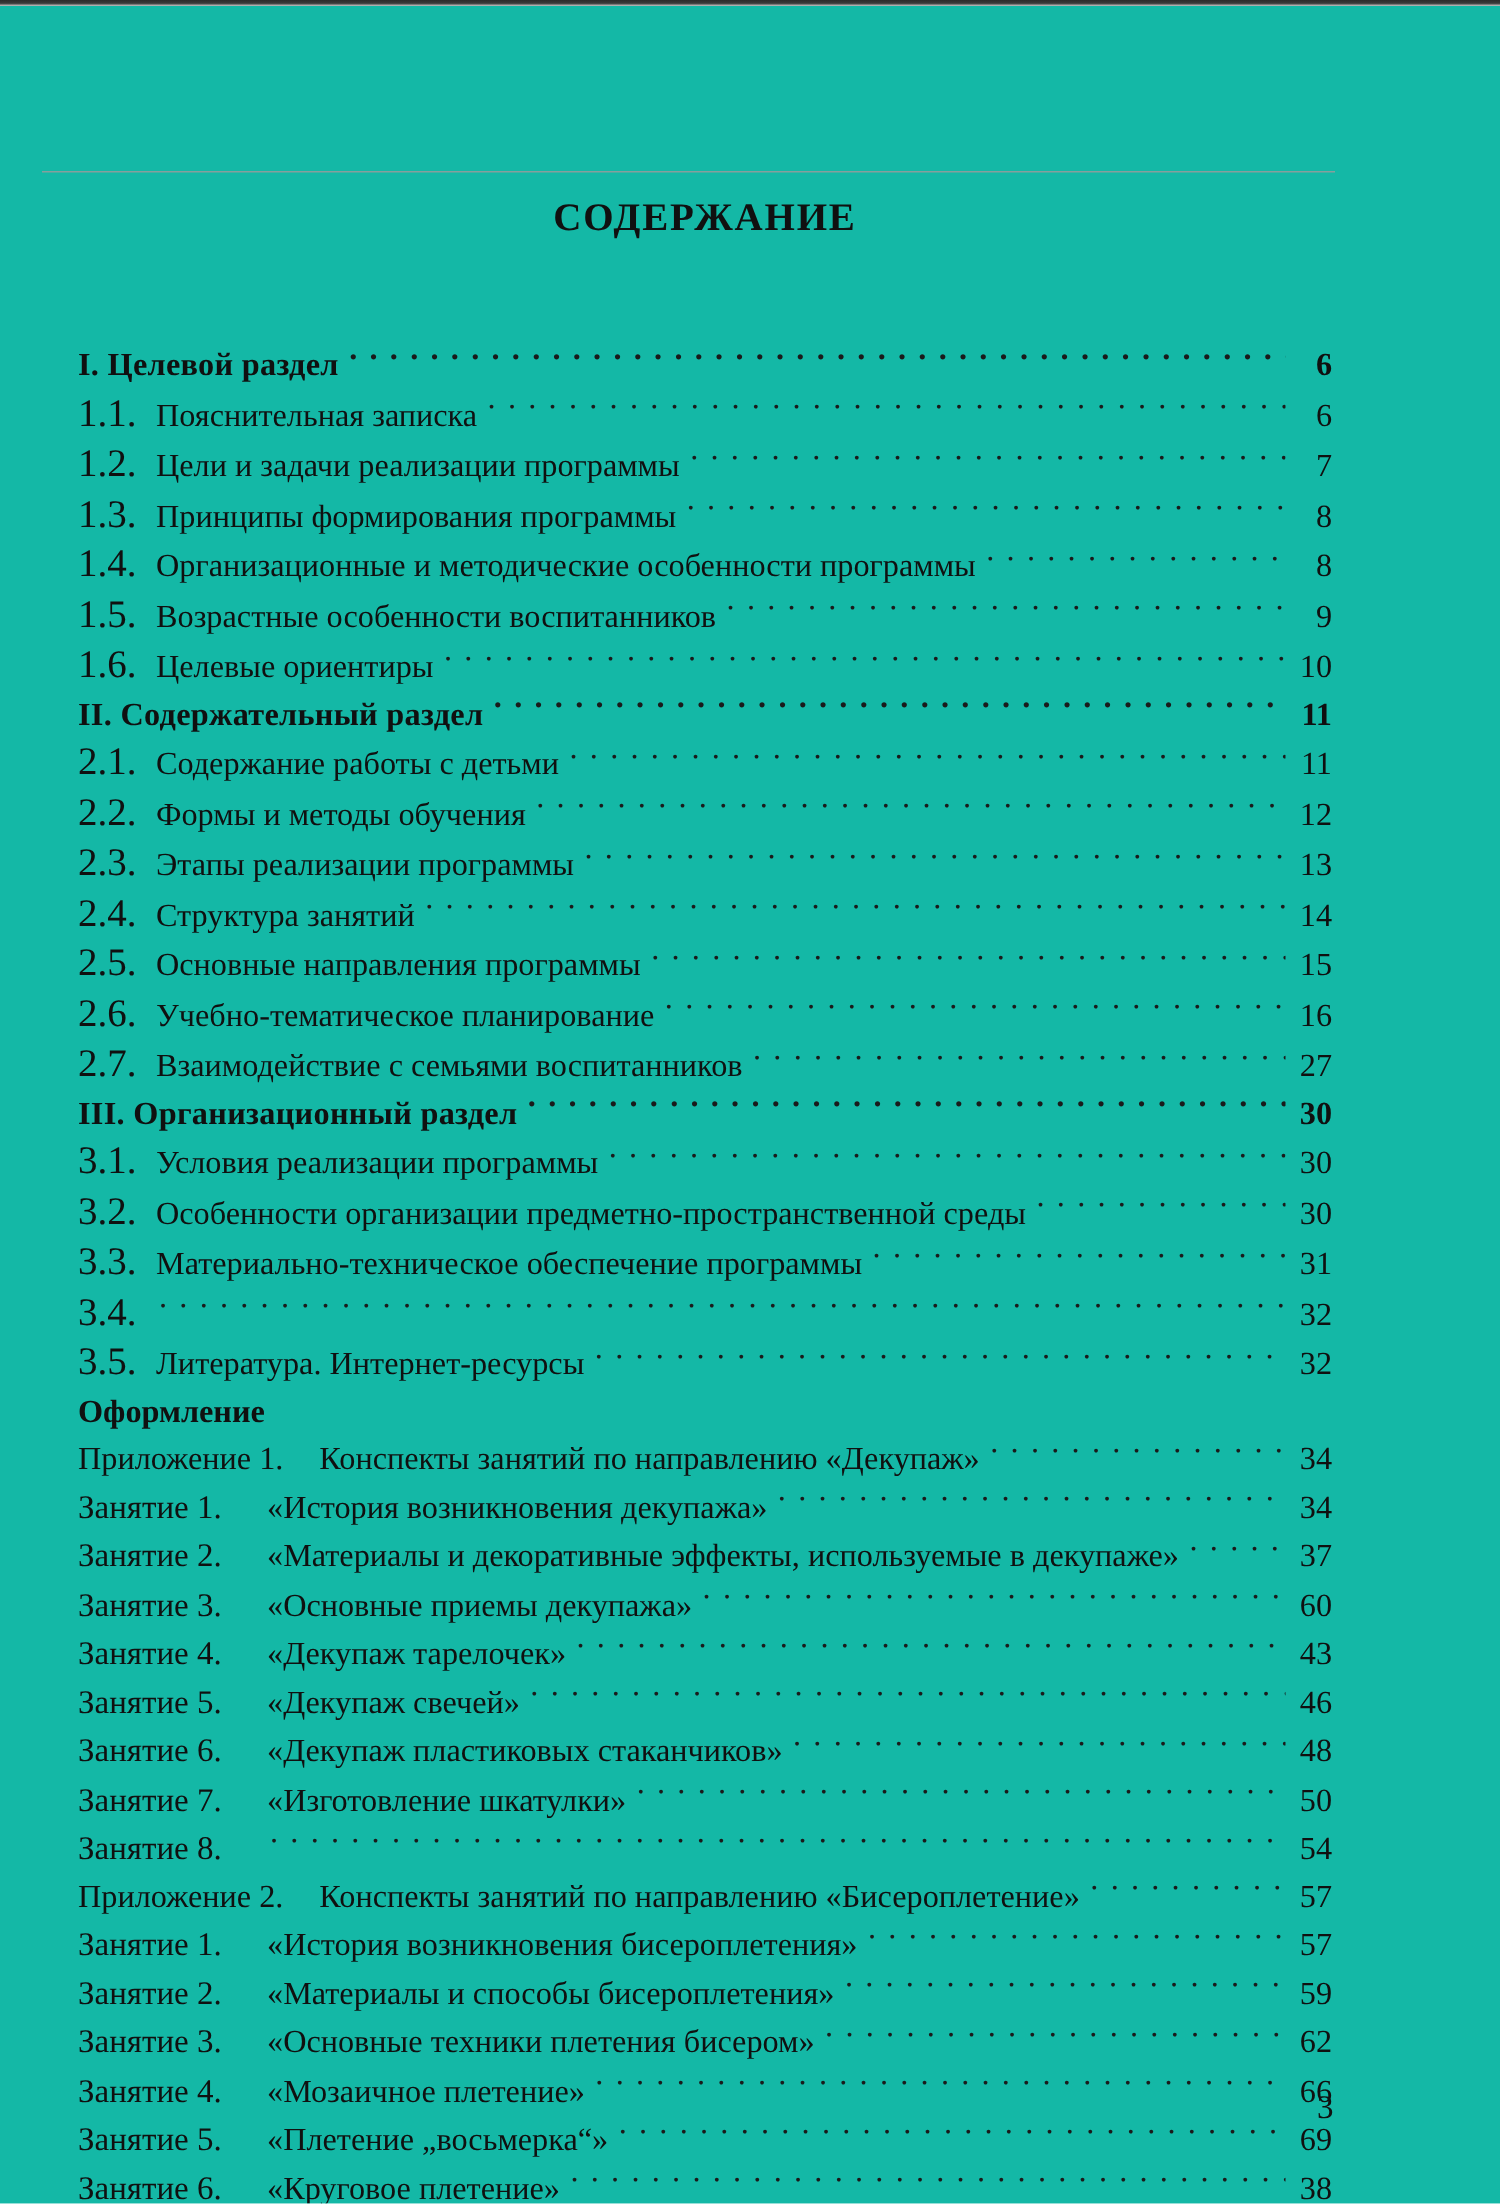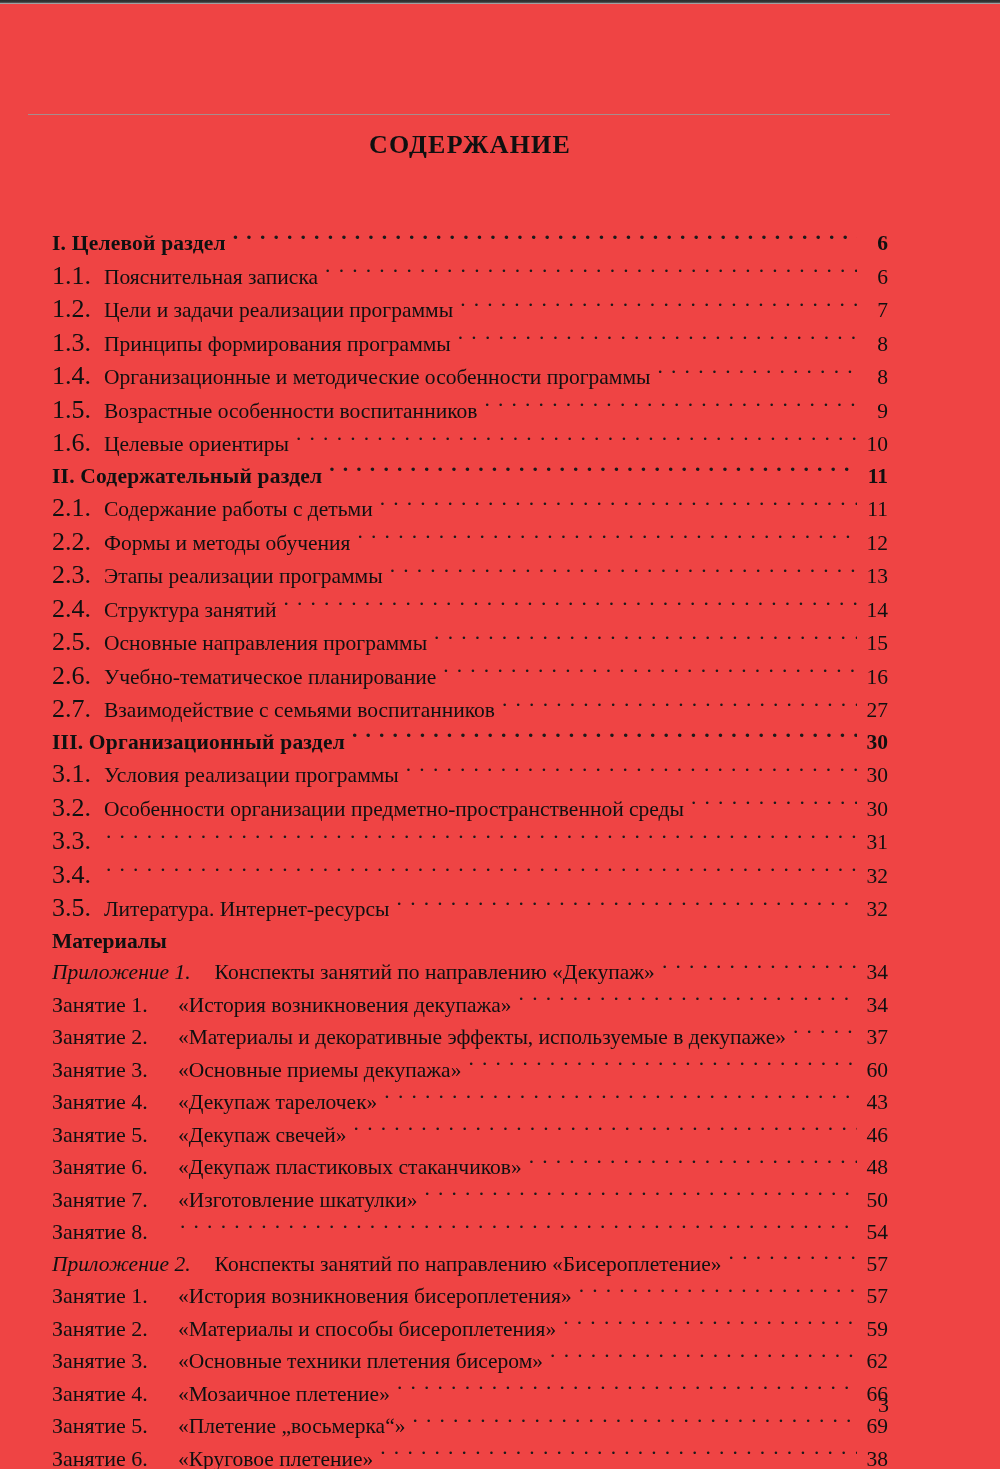--- a/index.html
+++ b/index.html
@@ -4,21 +4,21 @@
 <style>
   html, body {
     margin: 0;
     padding: 0;
     background: #ffffff;
   }
   #page {
     position: relative;
     width: 1000px;
     height: 1469px;
-    background: #ef4444;
+    background: #14b8a6;
     overflow: hidden;
     font-family: "Liberation Serif", "DejaVu Serif", serif;
     color: #101010;
   }
   
   .scan-edge-top {
     position: absolute;
     top: 0; left: 0;
     width: 1000px;
     height: 4px;
@@ -69,21 +69,20 @@
   }
   
   .num-wide {
     flex: 0 0 auto;
     width: 126px;
     font-size: 22px;
   }
   
   .prefix-italic {
     flex: 0 0 auto;
-    font-style: italic;
     padding-right: 24px;
   }
 
   .label {
     flex: 0 0 auto;
     padding-right: 5px;
   }
   .leader {
     flex: 1 1 auto;
     overflow: hidden;
@@ -233,36 +232,37 @@
         <span class="page-num">30</span>
       </div>
       <div class="row">
         <span class="num">3.2.</span>
         <span class="label">Особенности организации предметно-пространственной среды</span>
         <span class="leader"></span>
         <span class="page-num">30</span>
       </div>
       <div class="row">
         <span class="num">3.3.</span>
+        <span class="label">Материально-техническое обеспечение программы</span>
         <span class="leader"></span>
         <span class="page-num">31</span>
       </div>
       <div class="row">
         <span class="num">3.4.</span>
         <span class="leader"></span>
         <span class="page-num">32</span>
       </div>
       <div class="row">
         <span class="num">3.5.</span>
         <span class="label">Литература. Интернет-ресурсы</span>
         <span class="leader"></span>
         <span class="page-num">32</span>
       </div>
       <div class="row plain-heading">
-        <span class="label">Материалы</span>
+        <span class="label">Оформление</span>
       </div>
       <div class="row">
         <span class="prefix-italic">Приложение 1.</span>
         <span class="label">Конспекты занятий по направлению «Декупаж»</span>
         <span class="leader"></span>
         <span class="page-num">34</span>
       </div>
       <div class="row">
         <span class="num-wide">Занятие 1.</span>
         <span class="label">«История возникновения декупажа»</span>

